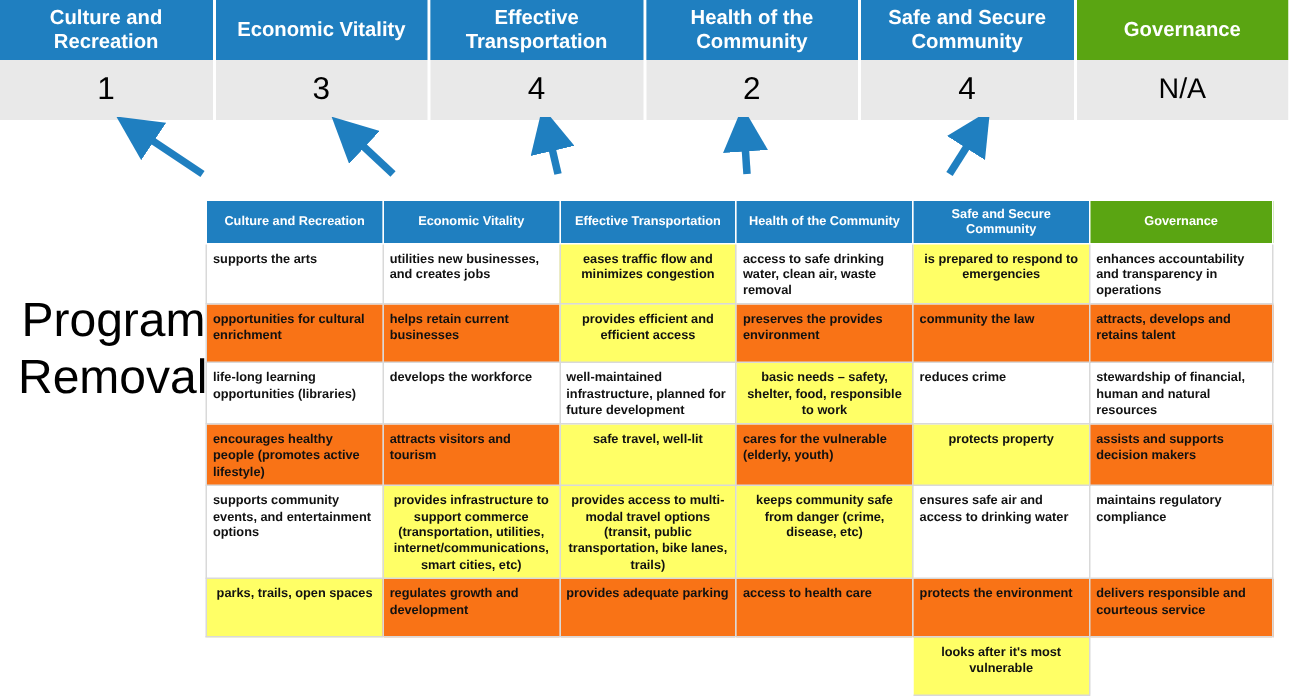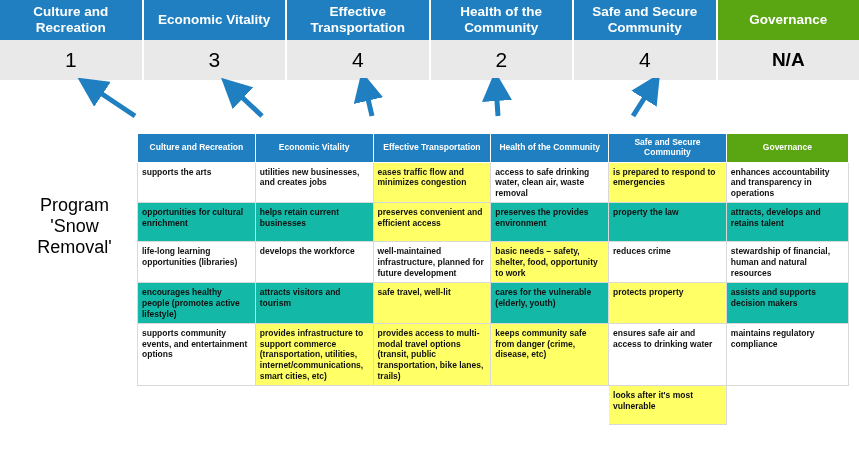--- a/index.html
+++ b/index.html
@@ -61,45 +61,44 @@
     display: flex;
     align-items: center;
     justify-content: center;
     font-size: 21px;
     color: #000000;
     box-sizing: border-box;
     border-right: 2px solid #ffffff;
   }
   .score-row .cell:last-child {
     border-right: none;
-    font-weight: bold;
   }
   .score-row .cell.na {
     font-size: 19px;
   }
 
   
   .arrows {
     position: absolute;
     left: 0;
     top: 78px;
     width: 859px;
     height: 62px;
   }
 
   
   .caption {
     position: absolute;
     left: 12px;
     top: 195px;
     width: 125px;
-    font-size: 18px;
+    font-size: 32px;
     color: #000000;
     line-height: 1.18;
-    text-align: center;
+    text-align: right;
   }
 
   
   .matrix {
     position: absolute;
     left: 137px;
     top: 133px;
     width: 712px;
     border-collapse: collapse;
     table-layout: fixed;
@@ -122,24 +121,25 @@
     color: #111111;
     vertical-align: top;
     padding: 4px 4px;
     line-height: 1.25;
     border: 1px solid #d9d9d9;
     background: #ffffff;
     height: 30px;
     font-weight: bold;
   }
   .matrix td.alt {
-    background: #14b8a6;
+    background: #f97316;
   }
   .matrix td.hl {
     background: #ffff66;
+    text-align: center;
   }
   .matrix td.empty {
     background: #ffffff;
     border-color: #ffffff;
   }
   .col-0 { width: 108px; }
   .col-1 { width: 108px; }
   .col-2 { width: 108px; }
   .col-3 { width: 108px; }
   .col-4 { width: 108px; }
@@ -178,21 +178,20 @@
       <line x1="262" y1="38" x2="232" y2="10"></line>
       <line x1="372" y1="38" x2="365" y2="8"></line>
       <line x1="498" y1="38" x2="496" y2="8"></line>
       <line x1="633" y1="38" x2="652" y2="8"></line>
     </g>
   </svg>
 </div>
 
 <div class="caption">
   <div>Program</div>
-  <div>'Snow</div>
   <div>Removal'</div>
 </div>
 
 <table class="matrix">
   <colgroup>
     <col class="col-0">
       <col class="col-1">
       <col class="col-2">
       <col class="col-3">
       <col class="col-4">
@@ -213,50 +212,58 @@
       <td>supports the arts</td>
       <td>utilities new businesses, and creates jobs</td>
       <td class="hl">eases traffic flow and minimizes congestion</td>
       <td>access to safe drinking water, clean air, waste removal</td>
       <td class="hl">is prepared to respond to emergencies</td>
       <td>enhances accountability and transparency in operations</td>
     </tr>
     <tr>
       <td class="alt">opportunities for cultural enrichment</td>
       <td class="alt">helps retain current businesses</td>
-      <td class="hl">preserves convenient and efficient access</td>
+      <td class="hl">provides efficient and efficient access</td>
       <td class="alt">preserves the provides environment</td>
-      <td class="alt">property the law</td>
+      <td class="alt">community the law</td>
       <td class="alt">attracts, develops and retains talent</td>
     </tr>
     <tr>
       <td>life-long learning opportunities (libraries)</td>
       <td>develops the workforce</td>
       <td>well-maintained infrastructure, planned for future development</td>
-      <td class="hl">basic needs – safety, shelter, food, opportunity to work</td>
+      <td class="hl">basic needs – safety, shelter, food, responsible to work</td>
       <td>reduces crime</td>
       <td>stewardship of financial, human and natural resources</td>
     </tr>
     <tr>
       <td class="alt">encourages healthy people (promotes active lifestyle)</td>
       <td class="alt">attracts visitors and tourism</td>
       <td class="hl">safe travel, well-lit</td>
       <td class="alt">cares for the vulnerable (elderly, youth)</td>
       <td class="hl">protects property</td>
       <td class="alt">assists and supports decision makers</td>
     </tr>
     <tr>
       <td>supports community events, and entertainment options</td>
       <td class="hl">provides infrastructure to support commerce (transportation, utilities, internet/communications, smart cities, etc)</td>
       <td class="hl">provides access to multi-modal travel options (transit, public transportation, bike lanes, trails)</td>
       <td class="hl">keeps community safe from danger (crime, disease, etc)</td>
       <td>ensures safe air and access to drinking water</td>
       <td>maintains regulatory compliance</td>
     </tr>
     <tr>
+      <td class="hl">parks, trails, open spaces</td>
+      <td class="alt">regulates growth and development</td>
+      <td class="alt">provides adequate parking</td>
+      <td class="alt">access to health care</td>
+      <td class="alt">protects the environment</td>
+      <td class="alt">delivers responsible and courteous service</td>
+    </tr>
+    <tr>
       <td class="empty"></td>
       <td class="empty"></td>
       <td class="empty"></td>
       <td class="empty"></td>
       <td class="hl">looks after it's most vulnerable</td>
       <td class="empty"></td>
     </tr>
   </tbody>
 </table>
 

